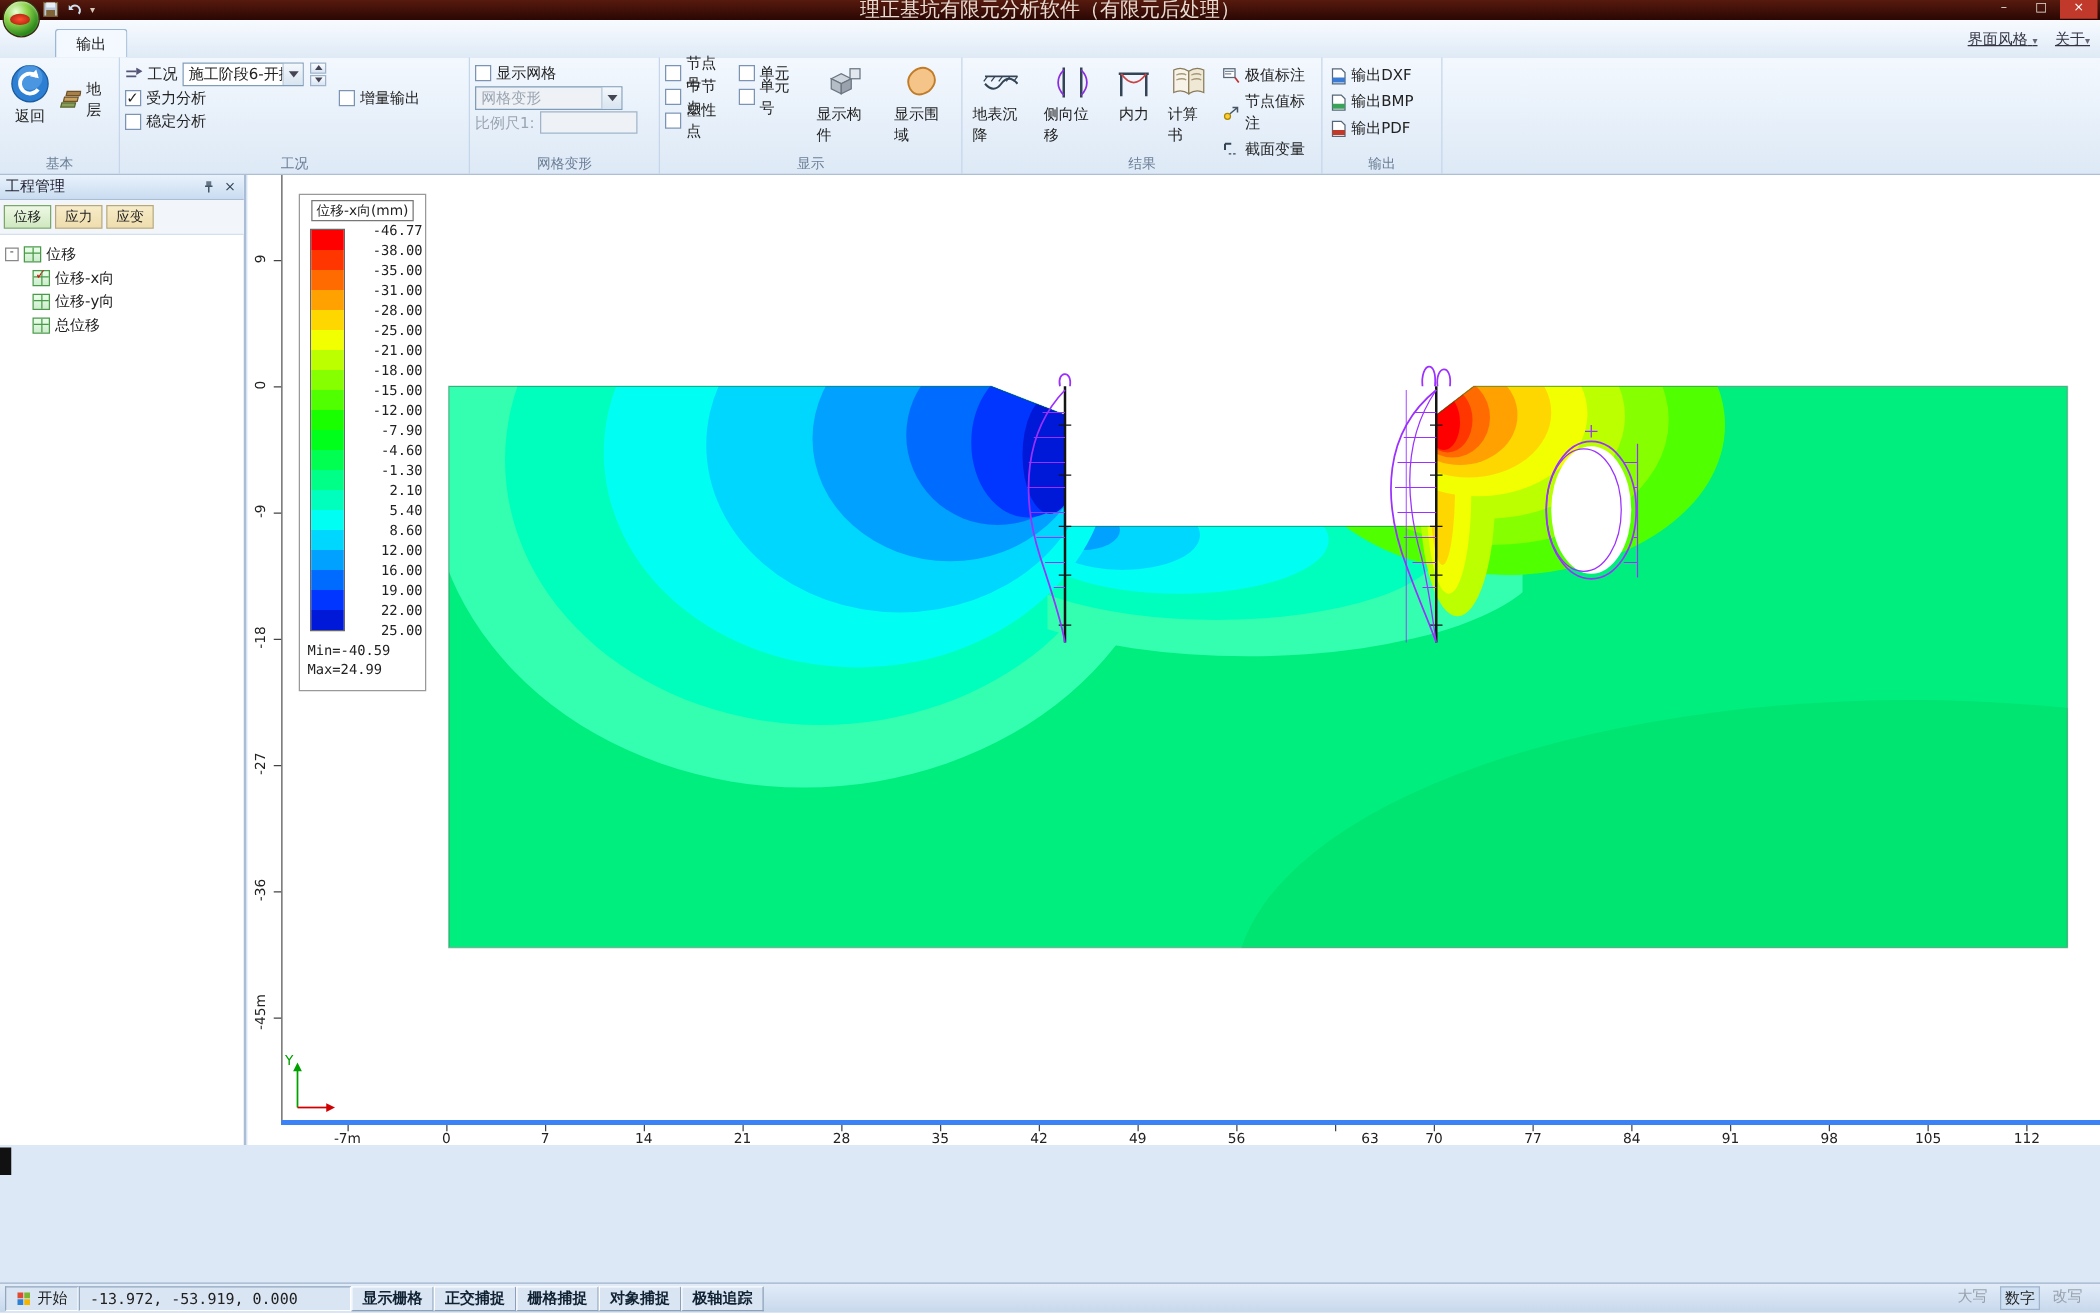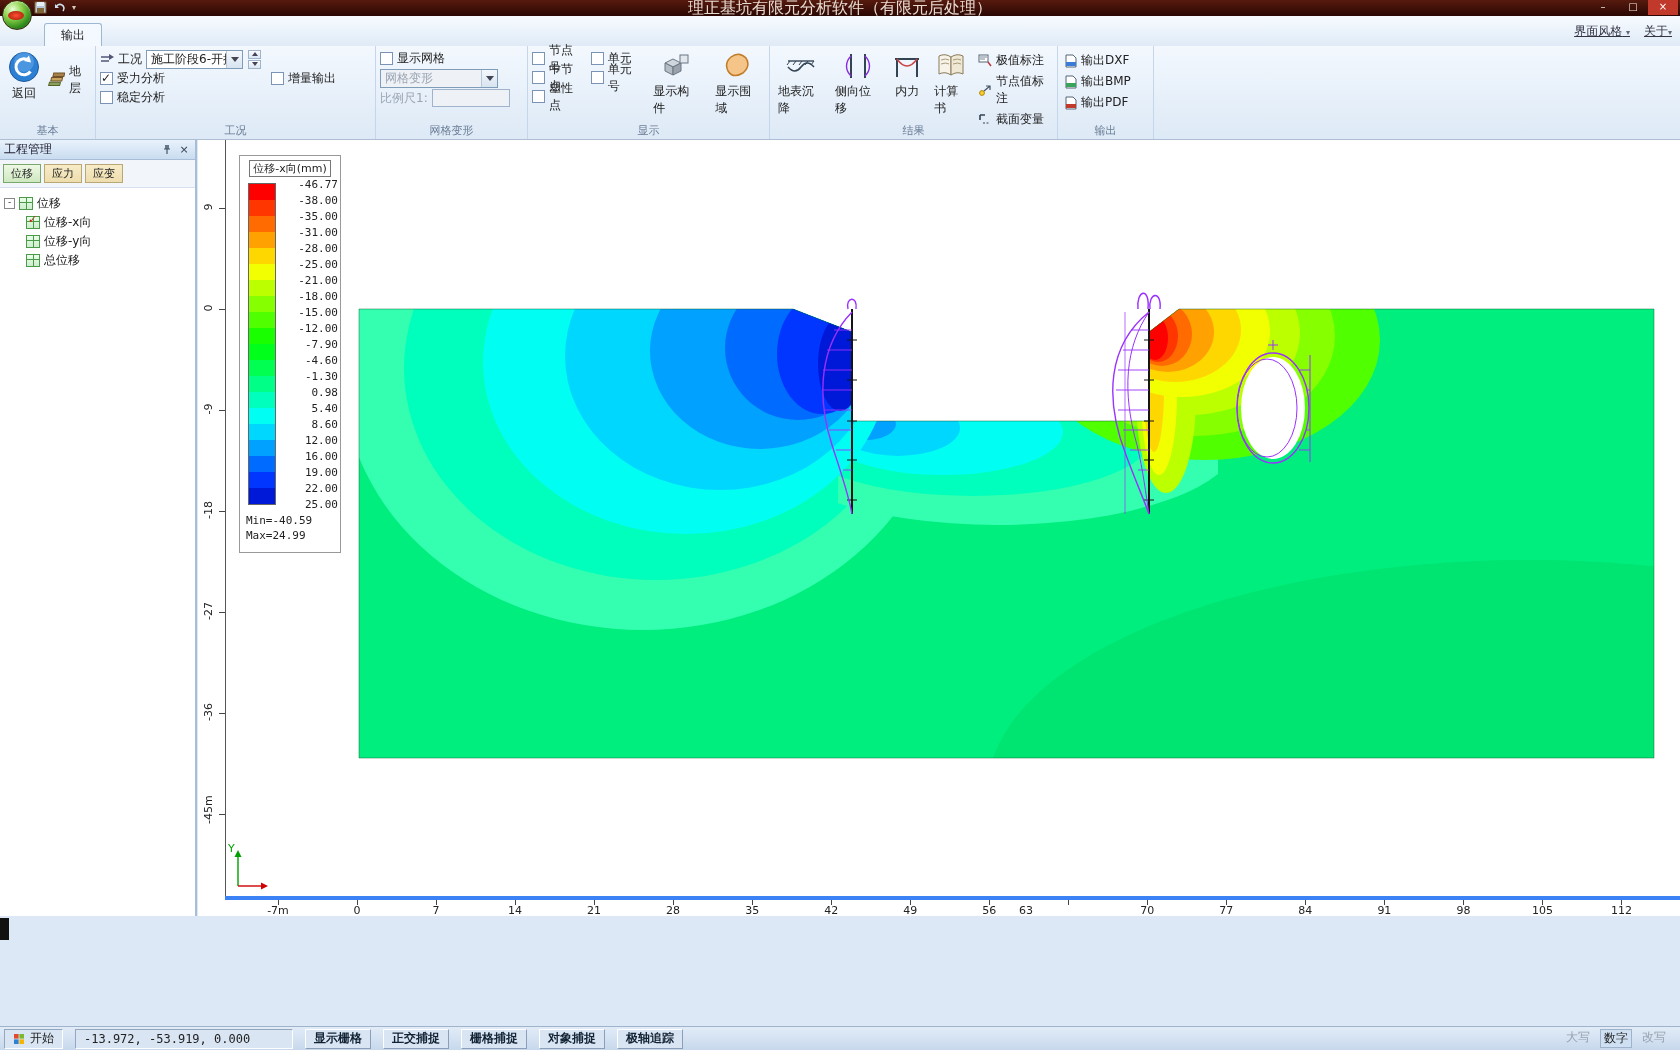--- a/index.html
+++ b/index.html
@@ -94,21 +94,21 @@
 
   
   .msgpane{position:absolute;left:0;top:916px;width:1680px;height:88px;background:#fff;
     border-top:2px solid #8fa6c2;box-sizing:border-box;padding:4px 8px;}
   .msgtext{color:#9a9a12;font-size:13px;font-weight:bold;}
   .edge-handle{position:absolute;left:0;top:918px;width:9px;height:22px;background:#111;z-index:6;}
   .cmdrow{position:absolute;left:0;top:1004px;width:1680px;height:22px;background:#f6f9fc;
     border-top:1px solid #b9c9dc;box-sizing:border-box;padding:2px 6px;font-size:13px;color:#223;}
   .statusbar{position:absolute;left:0;top:1026px;width:1680px;height:24px;
     background:linear-gradient(#e2ecf8,#c7d8ec);border-top:1px solid #9fb4cb;display:flex;align-items:center;
-    padding:0 4px;box-sizing:border-box;gap:12px;}
+    padding:0 4px;box-sizing:border-box;gap:0;}
   .scell{height:18px;display:flex;align-items:center;padding:0 8px;font-size:12px;
     border:1px solid;border-color:#93a7bf #fdfeff #fdfeff #93a7bf;background:#d9e5f3;}
   .scoords{font-family:"DejaVu Sans Mono",monospace;width:200px;}
   .stoggle{border-color:#fdfeff #8ba0b8 #8ba0b8 #fdfeff;color:#123;font-weight:bold;border-width:1px;}
   .ime{margin-left:auto;display:flex;gap:10px;padding-right:10px;font-size:12px;}
   .ime .dim{color:#98a2ae;}
   .ime .on{color:#222;background:#cfe0f2;padding:0 3px;border:1px solid #9fb4cb;}
 
   .icon-svg{display:block;}
 </style>
@@ -566,21 +566,21 @@
             <div class="lg-val" style="top: 43px;">-31.00</div>
             <div class="lg-val" style="top: 59px;">-28.00</div>
             <div class="lg-val" style="top: 75px;">-25.00</div>
             <div class="lg-val" style="top: 91px;">-21.00</div>
             <div class="lg-val" style="top: 107px;">-18.00</div>
             <div class="lg-val" style="top: 123px;">-15.00</div>
             <div class="lg-val" style="top: 139px;">-12.00</div>
             <div class="lg-val" style="top: 155px;">-7.90</div>
             <div class="lg-val" style="top: 171px;">-4.60</div>
             <div class="lg-val" style="top: 187px;">-1.30</div>
-            <div class="lg-val" style="top: 203px;">0.98</div>
+            <div class="lg-val" style="top: 203px;">2.10</div>
             <div class="lg-val" style="top: 219px;">5.40</div>
             <div class="lg-val" style="top: 235px;">8.60</div>
             <div class="lg-val" style="top: 251px;">12.00</div>
             <div class="lg-val" style="top: 267px;">16.00</div>
             <div class="lg-val" style="top: 283px;">19.00</div>
             <div class="lg-val" style="top: 299px;">22.00</div>
             <div class="lg-val" style="top: 315px;">25.00</div>
           </div>
       </div>
       <div class="lg-minmax">
@@ -620,21 +620,21 @@
         <div class="hlab" style="left: 448.12px;">28</div>
         <div class="htick" style="left: 527.15px;"></div>
         <div class="hlab" style="left: 527.15px;">35</div>
         <div class="htick" style="left: 606.18px;"></div>
         <div class="hlab" style="left: 606.18px;">42</div>
         <div class="htick" style="left: 685.21px;"></div>
         <div class="hlab" style="left: 685.21px;">49</div>
         <div class="htick" style="left: 764.24px;"></div>
         <div class="hlab" style="left: 764.24px;">56</div>
         <div class="htick" style="left: 843.27px;"></div>
-        <div class="hlab" style="left: 801px;">63</div>
+        <div class="hlab" style="left: 871px;">63</div>
         <div class="htick" style="left: 922.3px;"></div>
         <div class="hlab" style="left: 922.3px;">70</div>
         <div class="htick" style="left: 1001.33px;"></div>
         <div class="hlab" style="left: 1001.33px;">77</div>
         <div class="htick" style="left: 1080.36px;"></div>
         <div class="hlab" style="left: 1080.36px;">84</div>
         <div class="htick" style="left: 1159.39px;"></div>
         <div class="hlab" style="left: 1159.39px;">91</div>
         <div class="htick" style="left: 1238.42px;"></div>
         <div class="hlab" style="left: 1238.42px;">98</div>

